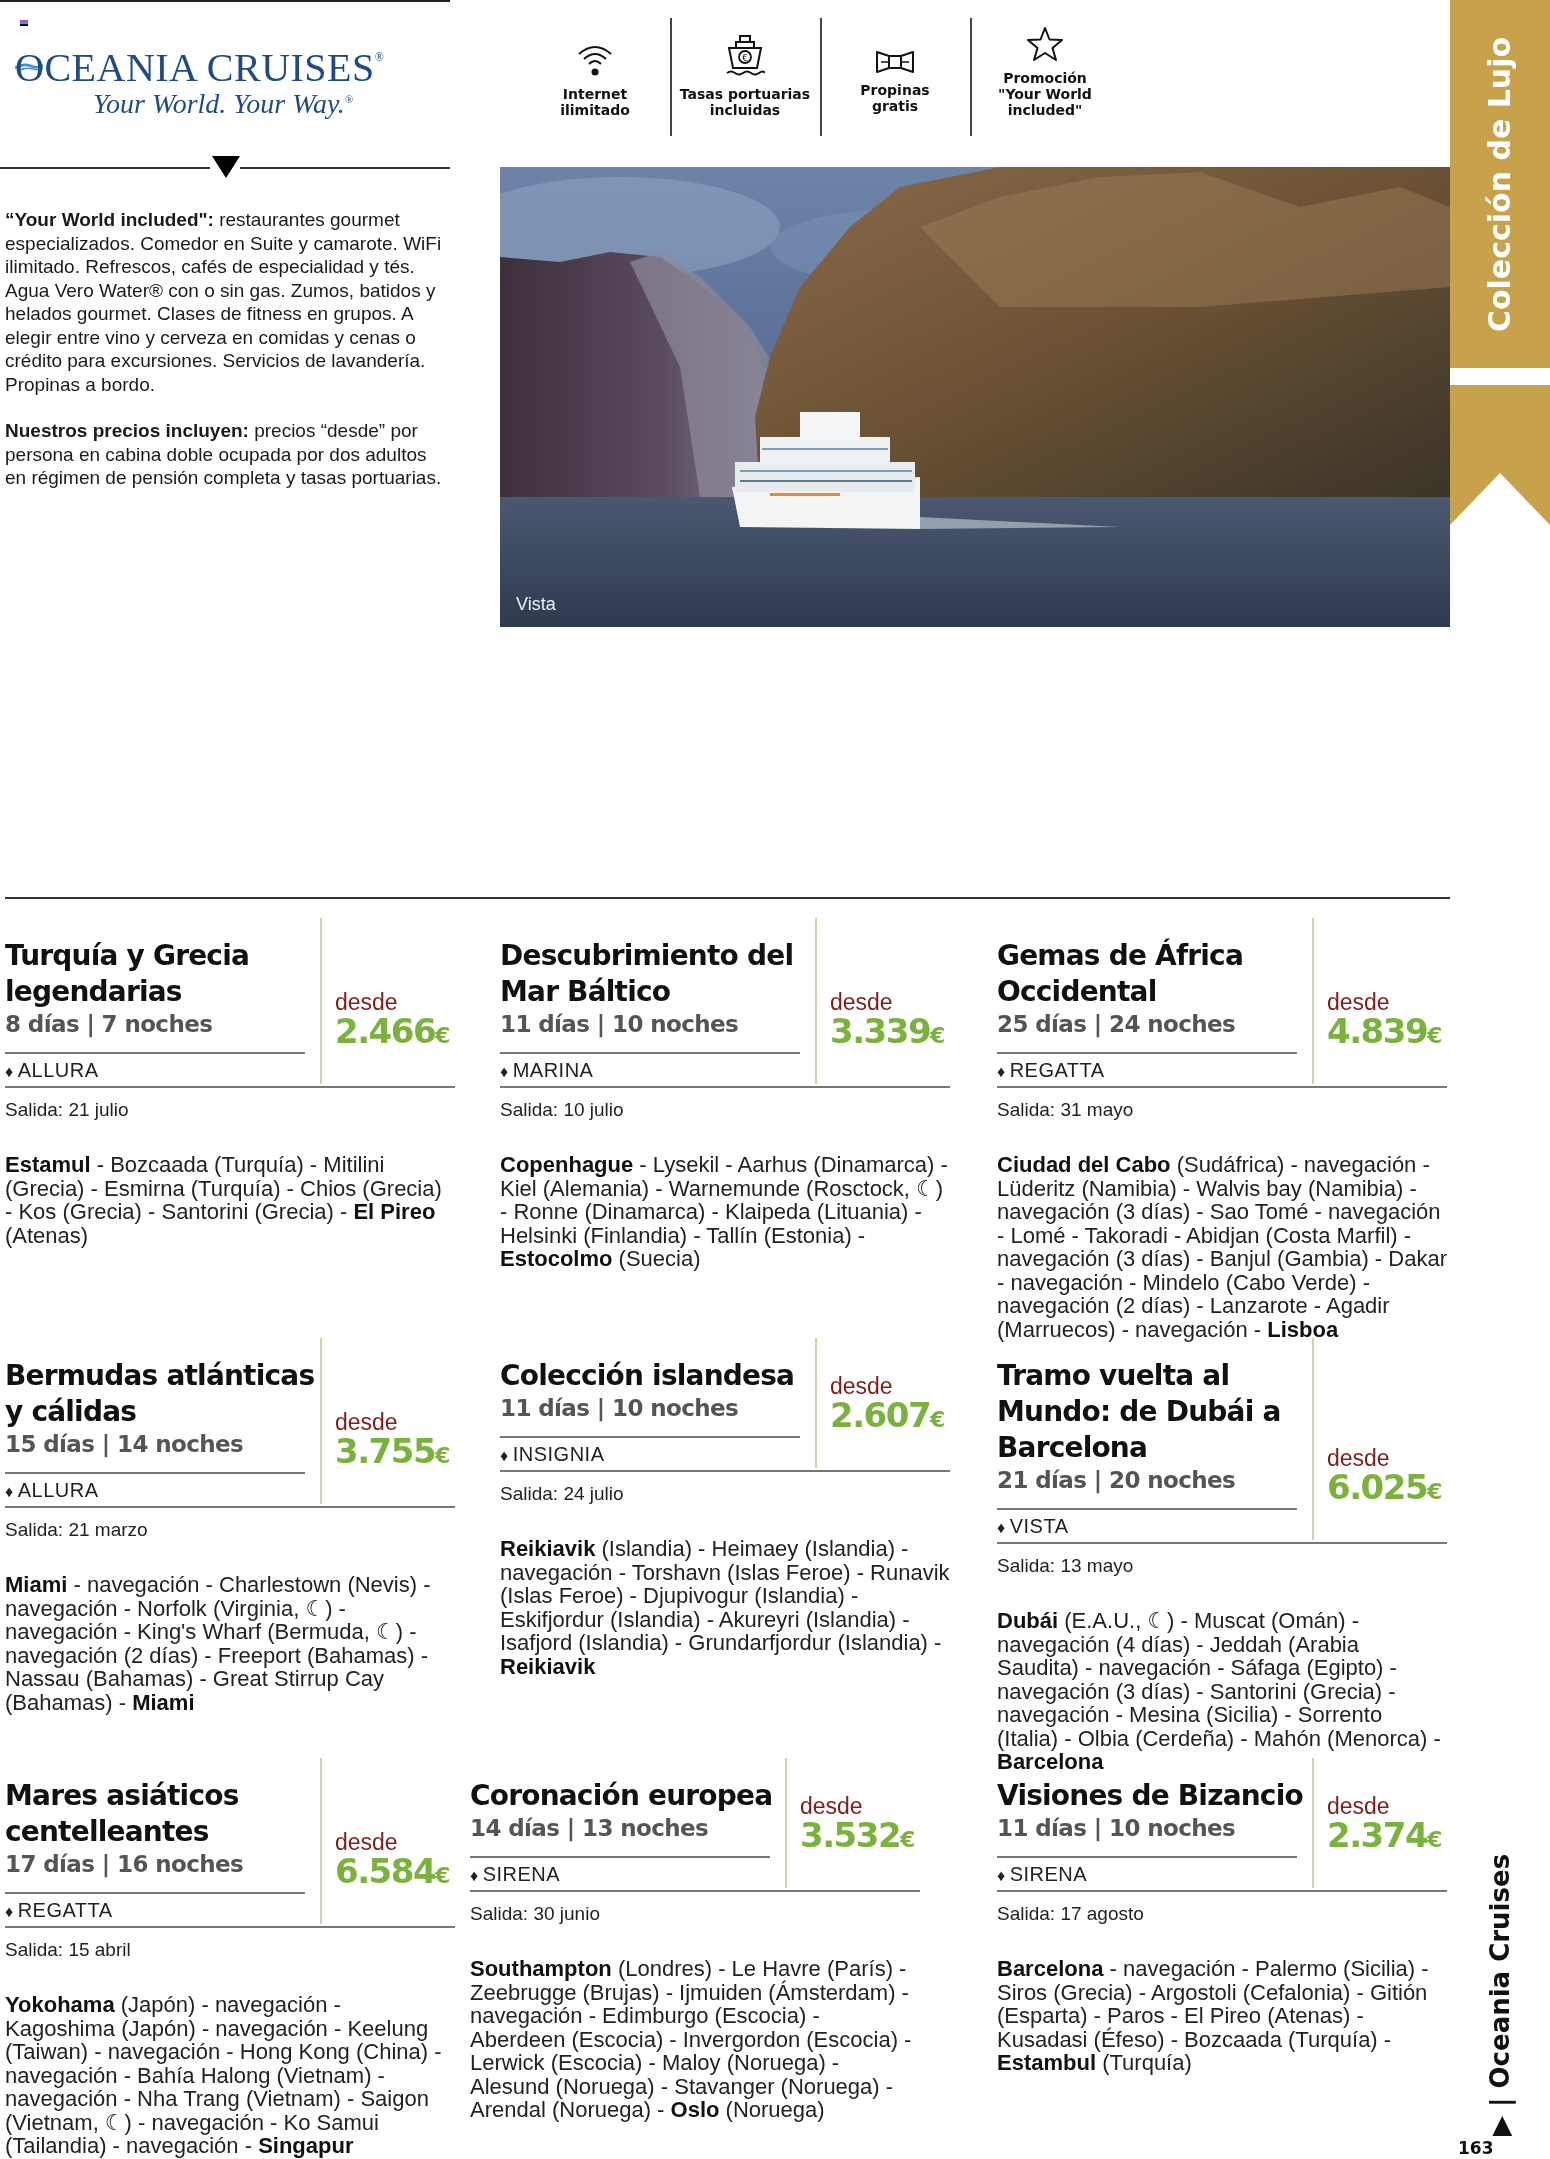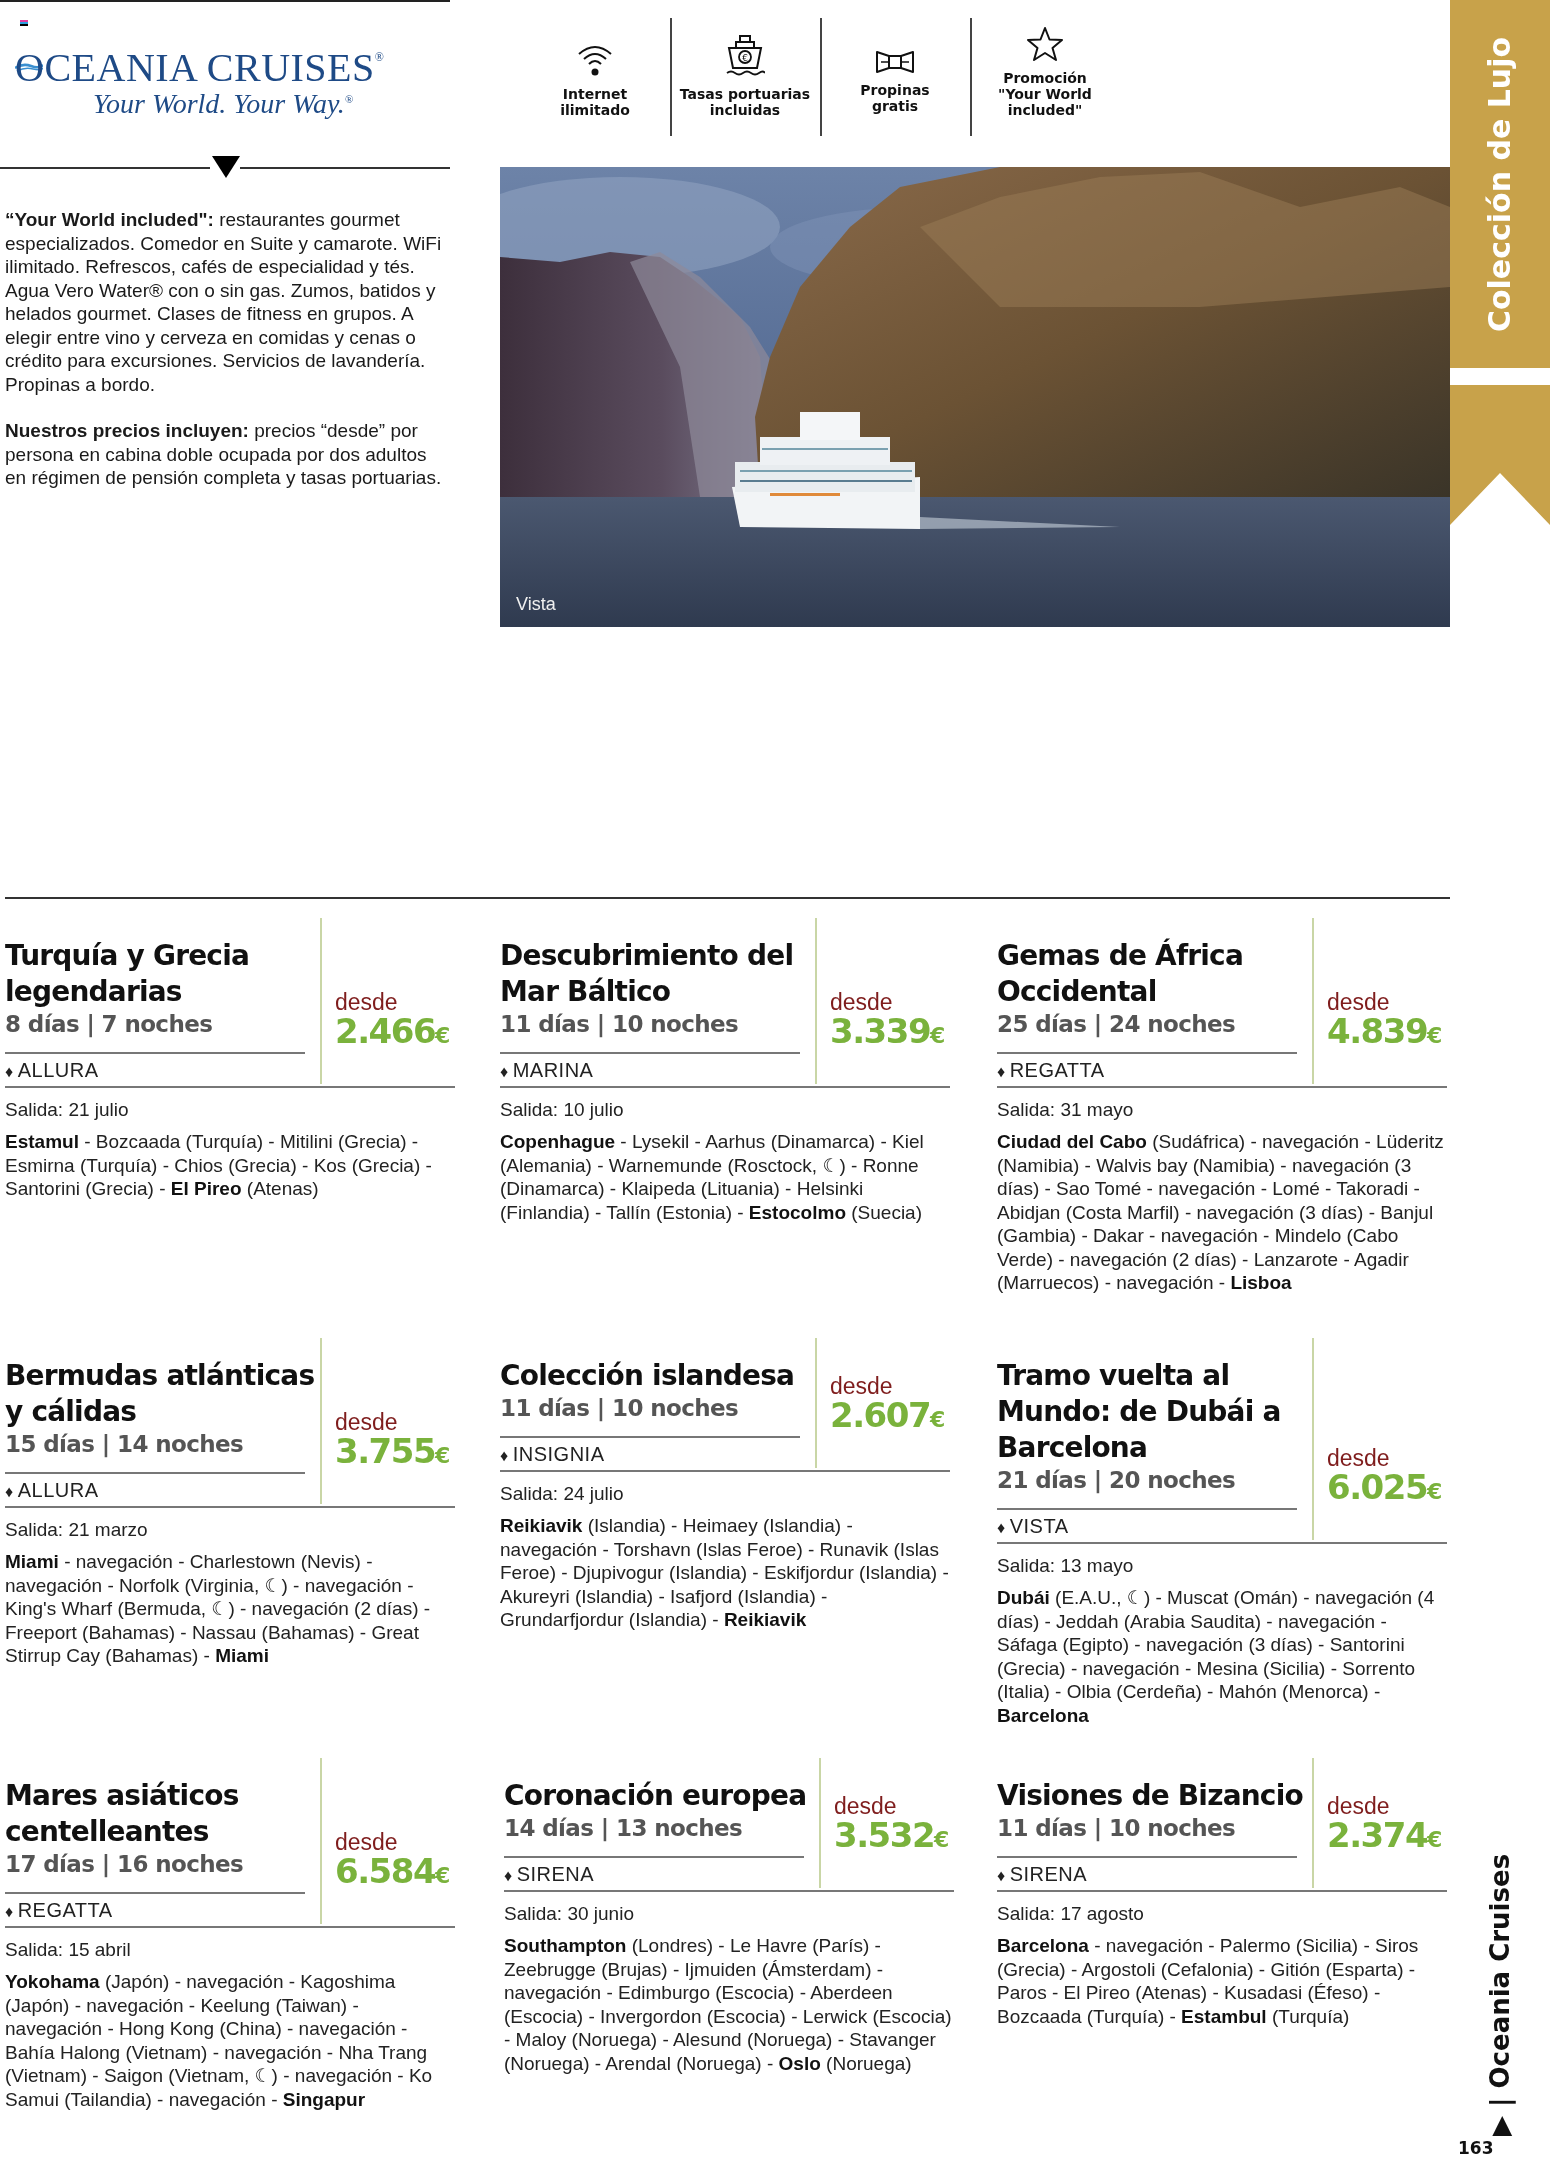--- a/index.html
+++ b/index.html
@@ -58,21 +58,21 @@
   .card-price { position: absolute; left: 330px; }
   .card-desde { font-size: 23px; color: #7f1d1d; line-height: 20px; }
   .card-amount { font-family: "DejaVu Sans", sans-serif; font-weight: bold; font-size: 34px; color: #7ab23c; line-height: 38px; letter-spacing: -1.5px; white-space: nowrap; }
   .card-amount small { font-size: 22px; letter-spacing: 0; }
   .card-shiprule { height: 2px; width: 300px; background: #777; margin-top: 14px; }
   .card-ship { font-size: 20px; line-height: 28px; color: #222; letter-spacing: 0.5px; padding-top: 2px; }
   .card-ship .diamond { font-size: 16px; margin-right: 4px; }
   .card-fullrule { height: 2px; width: 450px; background: #777; }
   .card-salida { font-size: 19px; line-height: 24px; margin-top: 10px; color: #222; }
   .card-salida b { font-weight: normal; }
-  .card-route { font-size: 19px; line-height: 23.5px; margin-top: 8px; color: #222; }
+  .card-route { font-size: 22px; line-height: 23.5px; margin-top: 31px; color: #222; }
   .card-route b { font-weight: bold; color: #111; }
 
   
   .footer-side { position: absolute; left: 1465px; top: 1870px; width: 70px; height: 250px; display: flex; align-items: center; justify-content: center; }
   .footer-side span { transform: rotate(-90deg); white-space: nowrap; font-family: "DejaVu Sans", sans-serif; font-weight: bold; font-size: 26px; color: #111; }
   .page-num { position: absolute; left: 1417px; top: 2138px; font-family: "DejaVu Sans", sans-serif; font-weight: bold; font-size: 17px; color: #111; margin-left: 41px; }
 </style>
 </head>
 <body>
 
@@ -314,21 +314,21 @@
         <div class="card-desde">desde</div>
         <div class="card-amount"><span class="amt">6.584</span><small class="cur">€</small></div>
       </div>
       <div class="card-shiprule"></div>
       <div class="card-ship"><span class="diamond">♦</span><span class="shipname">REGATTA</span></div>
     </div>
     <div class="card-fullrule"></div>
     <div class="card-salida"><b class="sal-l">Salida:</b><span class="sal-v"> 15 abril</span></div>
     <div class="card-route"><b class="r-start">Yokohama</b><span class="r-mid"> (Japón) - navegación - Kagoshima (Japón) - navegación - Keelung (Taiwan) - navegación - Hong Kong (China) - navegación - Bahía Halong (Vietnam) - navegación - Nha Trang (Vietnam) - Saigon (Vietnam, ☾) - navegación - Ko Samui (Tailandia) - navegación - </span><b class="r-end">Singapur</b><span class="r-tail"></span></div>
   </div>
-    <div class="card" style="left: 504px; top: 1778px;">
+    <div class="card" style="left: 470px; top: 1778px;">
     <div class="card-head">
       <div class="card-title">Coronación europea</div>
       <div class="card-duration">14 días | 13 noches</div>
       <div class="card-vline" style="height: 130px;"></div>
       <div class="card-price" style="top: 18px;">
         <div class="card-desde">desde</div>
         <div class="card-amount"><span class="amt">3.532</span><small class="cur">€</small></div>
       </div>
       <div class="card-shiprule"></div>
       <div class="card-ship"><span class="diamond">♦</span><span class="shipname">SIRENA</span></div>

